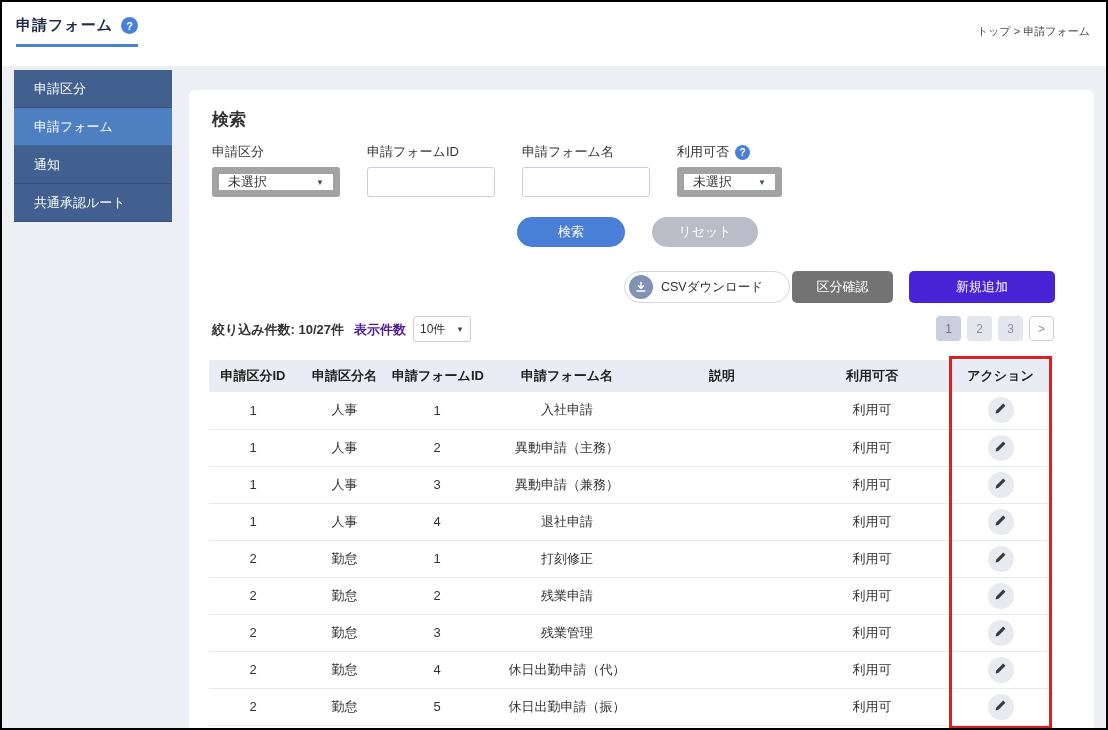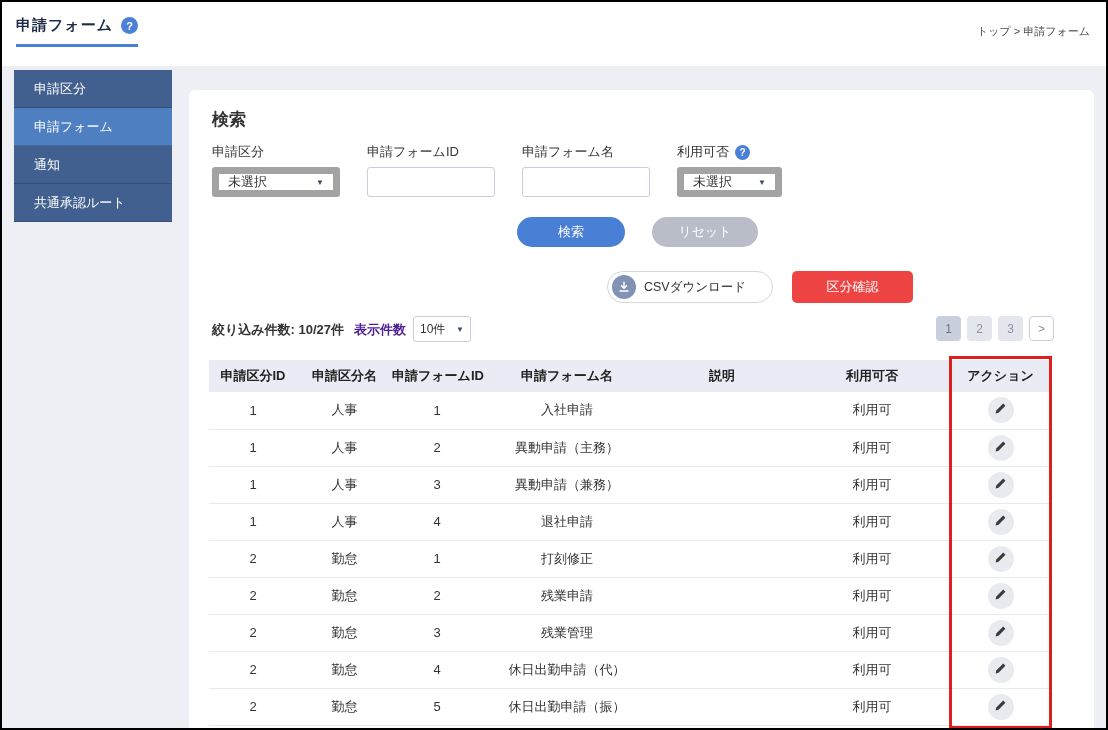--- a/index.html
+++ b/index.html
@@ -42,28 +42,28 @@
   .caret { font-size: 8px; color: #3a4a68; }
   .text-input { width: 128px; height: 30px; border: 1px solid #c9cede; border-radius: 3px;
                 font-size: 13px; padding: 0 8px; outline: none; font-family: inherit; }
 
   .btn { border: none; color: #fff; font-size: 13px; cursor: pointer; font-family: inherit; }
   .btn-search { position: absolute; left: 328px; top: 127px; width: 108px; height: 30px;
                 border-radius: 15px; background: #4a7fd6; }
   .btn-reset  { position: absolute; left: 463px; top: 127px; width: 106px; height: 30px;
                 border-radius: 15px; background: #b9bdc7; }
 
-  .csv-pill { position: absolute; left: 418px; top: 181px; width: 166px; height: 32px;
+  .csv-pill { position: absolute; left: 435px; top: 181px; width: 166px; height: 32px;
               border: 1px solid #d3d7e0; border-radius: 16px; background: #fff; display: flex;
               align-items: center; gap: 8px; padding: 0 10px 0 4px; cursor: pointer; }
   .csv-icon { width: 24px; height: 24px; border-radius: 50%; background: #8292b5; display: flex;
               align-items: center; justify-content: center; flex: none; }
   .csv-label { font-size: 12.5px; color: #333; white-space: nowrap; }
-  .btn-check { position: absolute; left: 603px; top: 181px; width: 121px; height: 32px;
-               border-radius: 5px; background: #ef4444; }
+  .btn-check { position: absolute; left: 603px; top: 181px; width: 101px; height: 32px;
+               border-radius: 5px; background: #737373; }
   .btn-add   { position: absolute; left: 720px; top: 181px; width: 146px; height: 32px;
                border-radius: 5px; background: #4724d6; }
 
   .count-text { position: absolute; left: 23px; top: 231px; font-size: 13px; color: #333; font-weight: 700; }
   .pp-label   { position: absolute; left: 165px; top: 231px; font-size: 13px; color: #4c1d95; font-weight: 700; text-align: right; }
   .pp-select  { position: absolute; left: 224px; top: 226px; width: 58px; height: 26px;
                 border: 1px solid #c9cede; border-radius: 3px; background: #fff; display: flex;
                 align-items: center; justify-content: space-between; padding: 0 6px; font-size: 12px;
                 color: #333; cursor: pointer; }
 
@@ -175,20 +175,21 @@
       <span class="csv-icon">
         <svg width="12" height="12" viewBox="0 0 12 12" fill="none" stroke="#ffffff" stroke-width="1.5" stroke-linecap="round" stroke-linejoin="round">
           <path d="M6 1.5v5.5"></path>
             <path d="M3.5 4.8 6 7.3 8.5 4.8"></path>
             <path d="M2 10h8"></path>
         </svg>
       </span>
       <span class="csv-label">CSVダウンロード</span>
     </div>
     <button class="btn btn-check">区分確認</button>
+    <button class="btn btn-add">新規追加</button>
 
     <span class="count-text">絞り込み件数: 10/27件</span>
     <span class="pp-label">表示件数</span>
     <div class="pp-select">
       <span>10件</span>
       <span class="caret">▼</span>
     </div>
 
     <div class="pagination">
 

